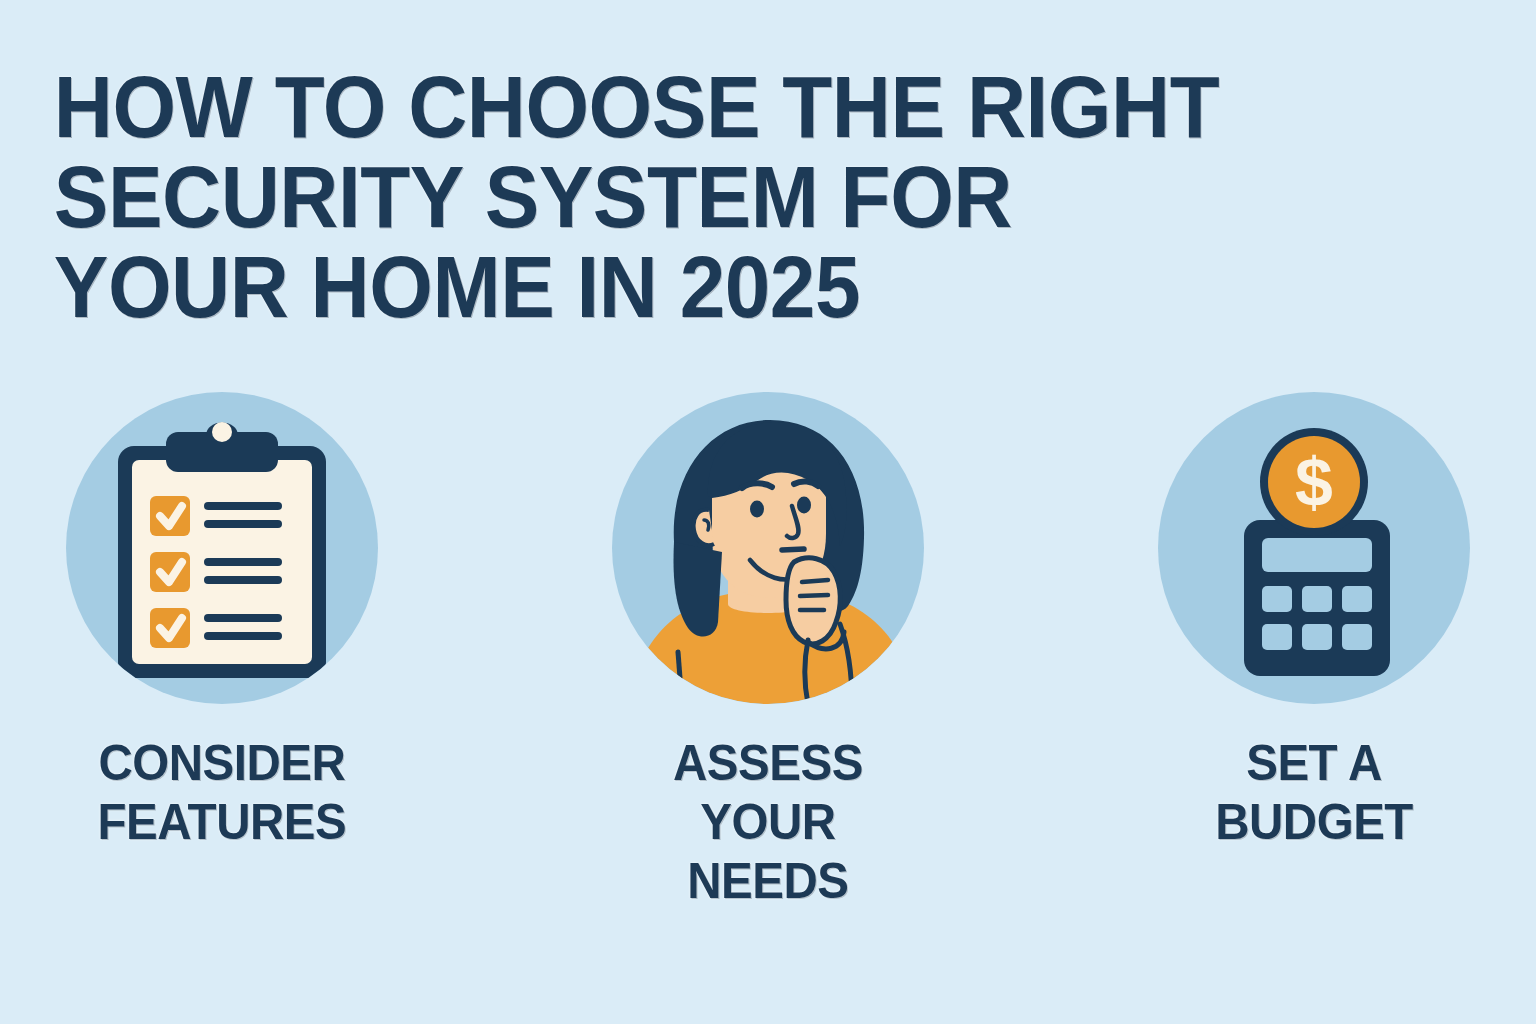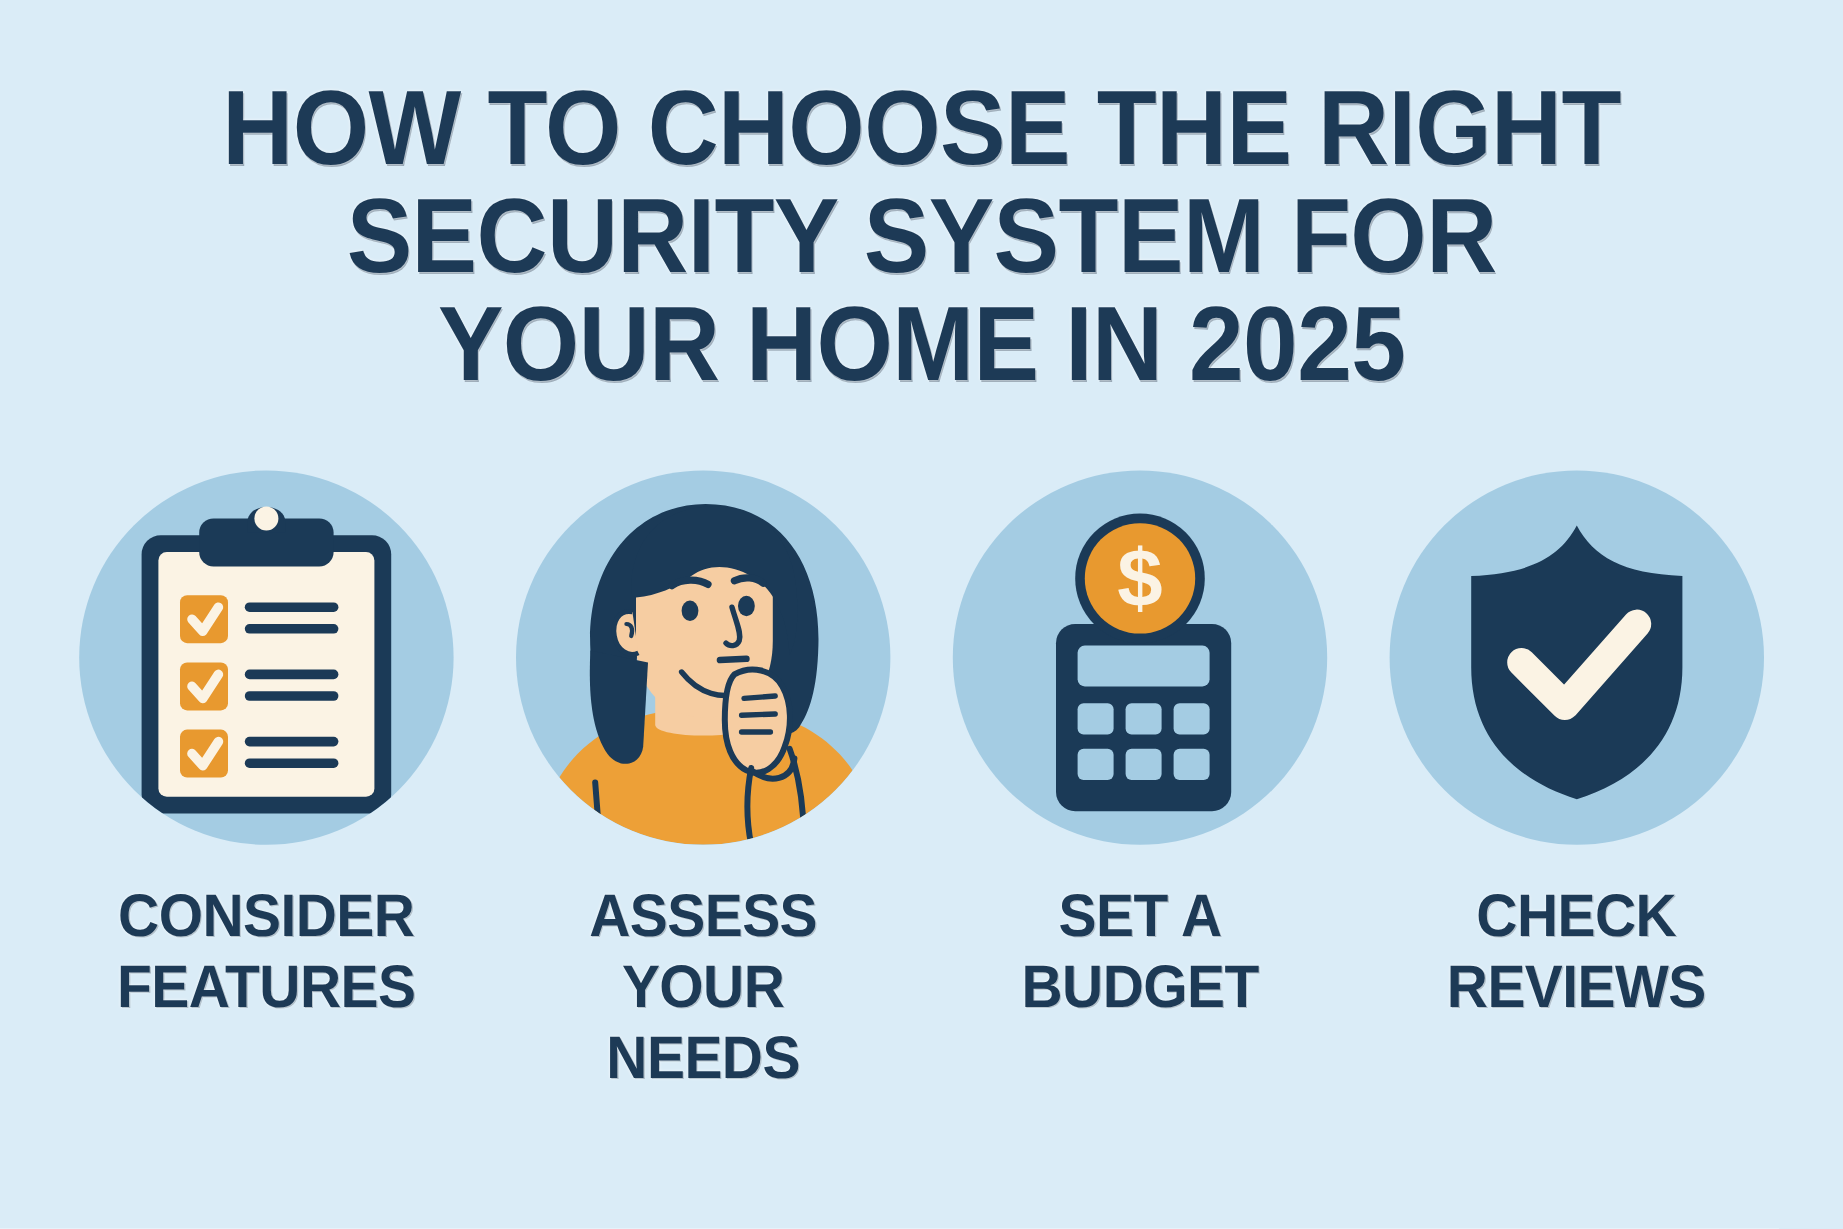--- a/index.html
+++ b/index.html
@@ -20,21 +20,20 @@
     background: #daecf7;
     overflow: hidden;
   }
 
   
   #title-block {
     position: absolute;
     left: 0;
     top: 62px;
     width: 1536px;
-    text-align: center;
   }
   .title-line {
     display: block;
     font-family: "Liberation Sans Narrow", "Liberation Sans", sans-serif;
     font-weight: bold;
     font-size: 88px;
     line-height: 90px;
     letter-spacing: -0.5px;
     color: #1d3a56;
     text-transform: uppercase;
@@ -229,31 +228,15 @@
 
           <circle cx="156" cy="90" r="54" fill="#1b3a57"></circle>
           <circle cx="156" cy="90" r="46" fill="#e8992f"></circle>
           <text x="156" y="90" text-anchor="middle" dominant-baseline="central" font-family="Liberation Sans, sans-serif" font-weight="bold" font-size="68" fill="#fbf3e4">$</text>
         </svg>
       </div>
       <div class="card-label">SET A
 BUDGET</div>
     </div>
 
-    <div class="card c4">
-      <div class="icon-circle">
-        <svg viewBox="0 0 312 312">
-          <path d="M 156 46
-                   C 142 72 118 86 68 88
-                   L 68 164
-                   C 68 222 104 258 156 274
-                   C 208 258 244 222 244 164
-                   L 244 88
-                   C 194 86 170 72 156 46 Z" fill="#1b3a57"></path>
-          <path d="M 110 160 L 146 196 L 206 128" fill="none" stroke="#fbf3e4" stroke-width="24" stroke-linecap="round" stroke-linejoin="round"></path>
-        </svg>
-      </div>
-      <div class="card-label">CHECK
-REVIEWS</div>
-    </div>
 
   </div>
 </div>
 
 </body></html>

